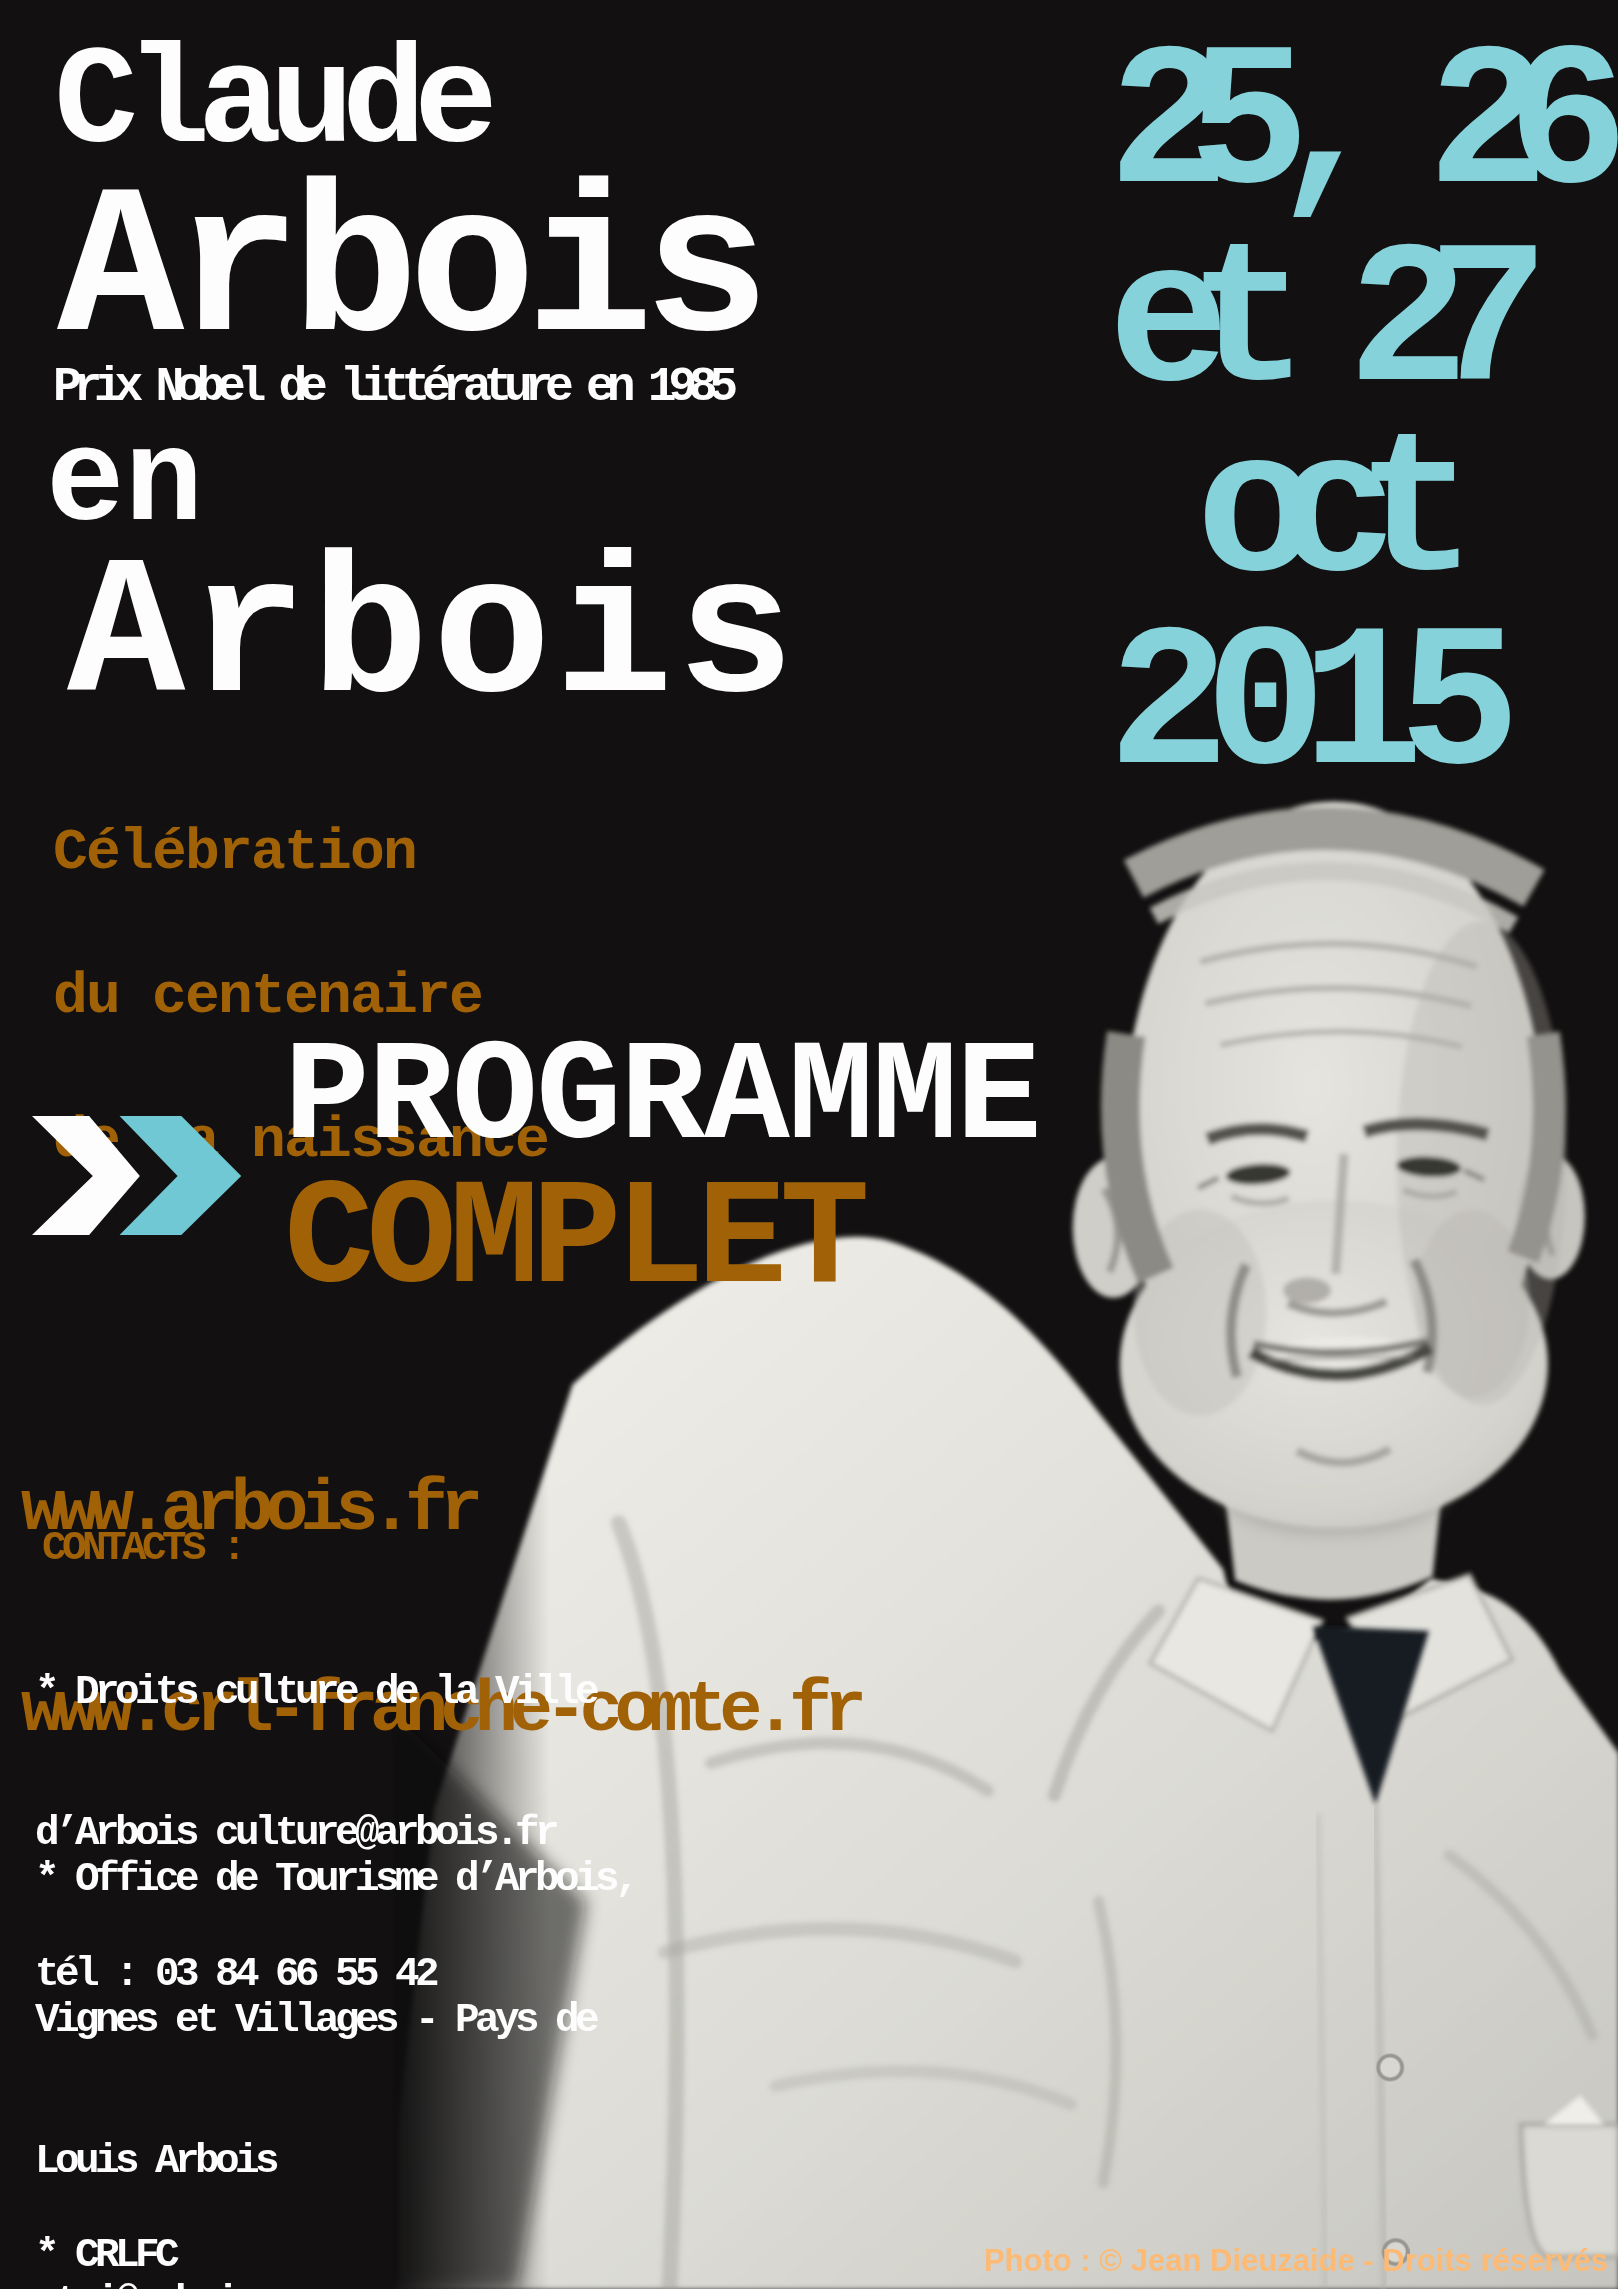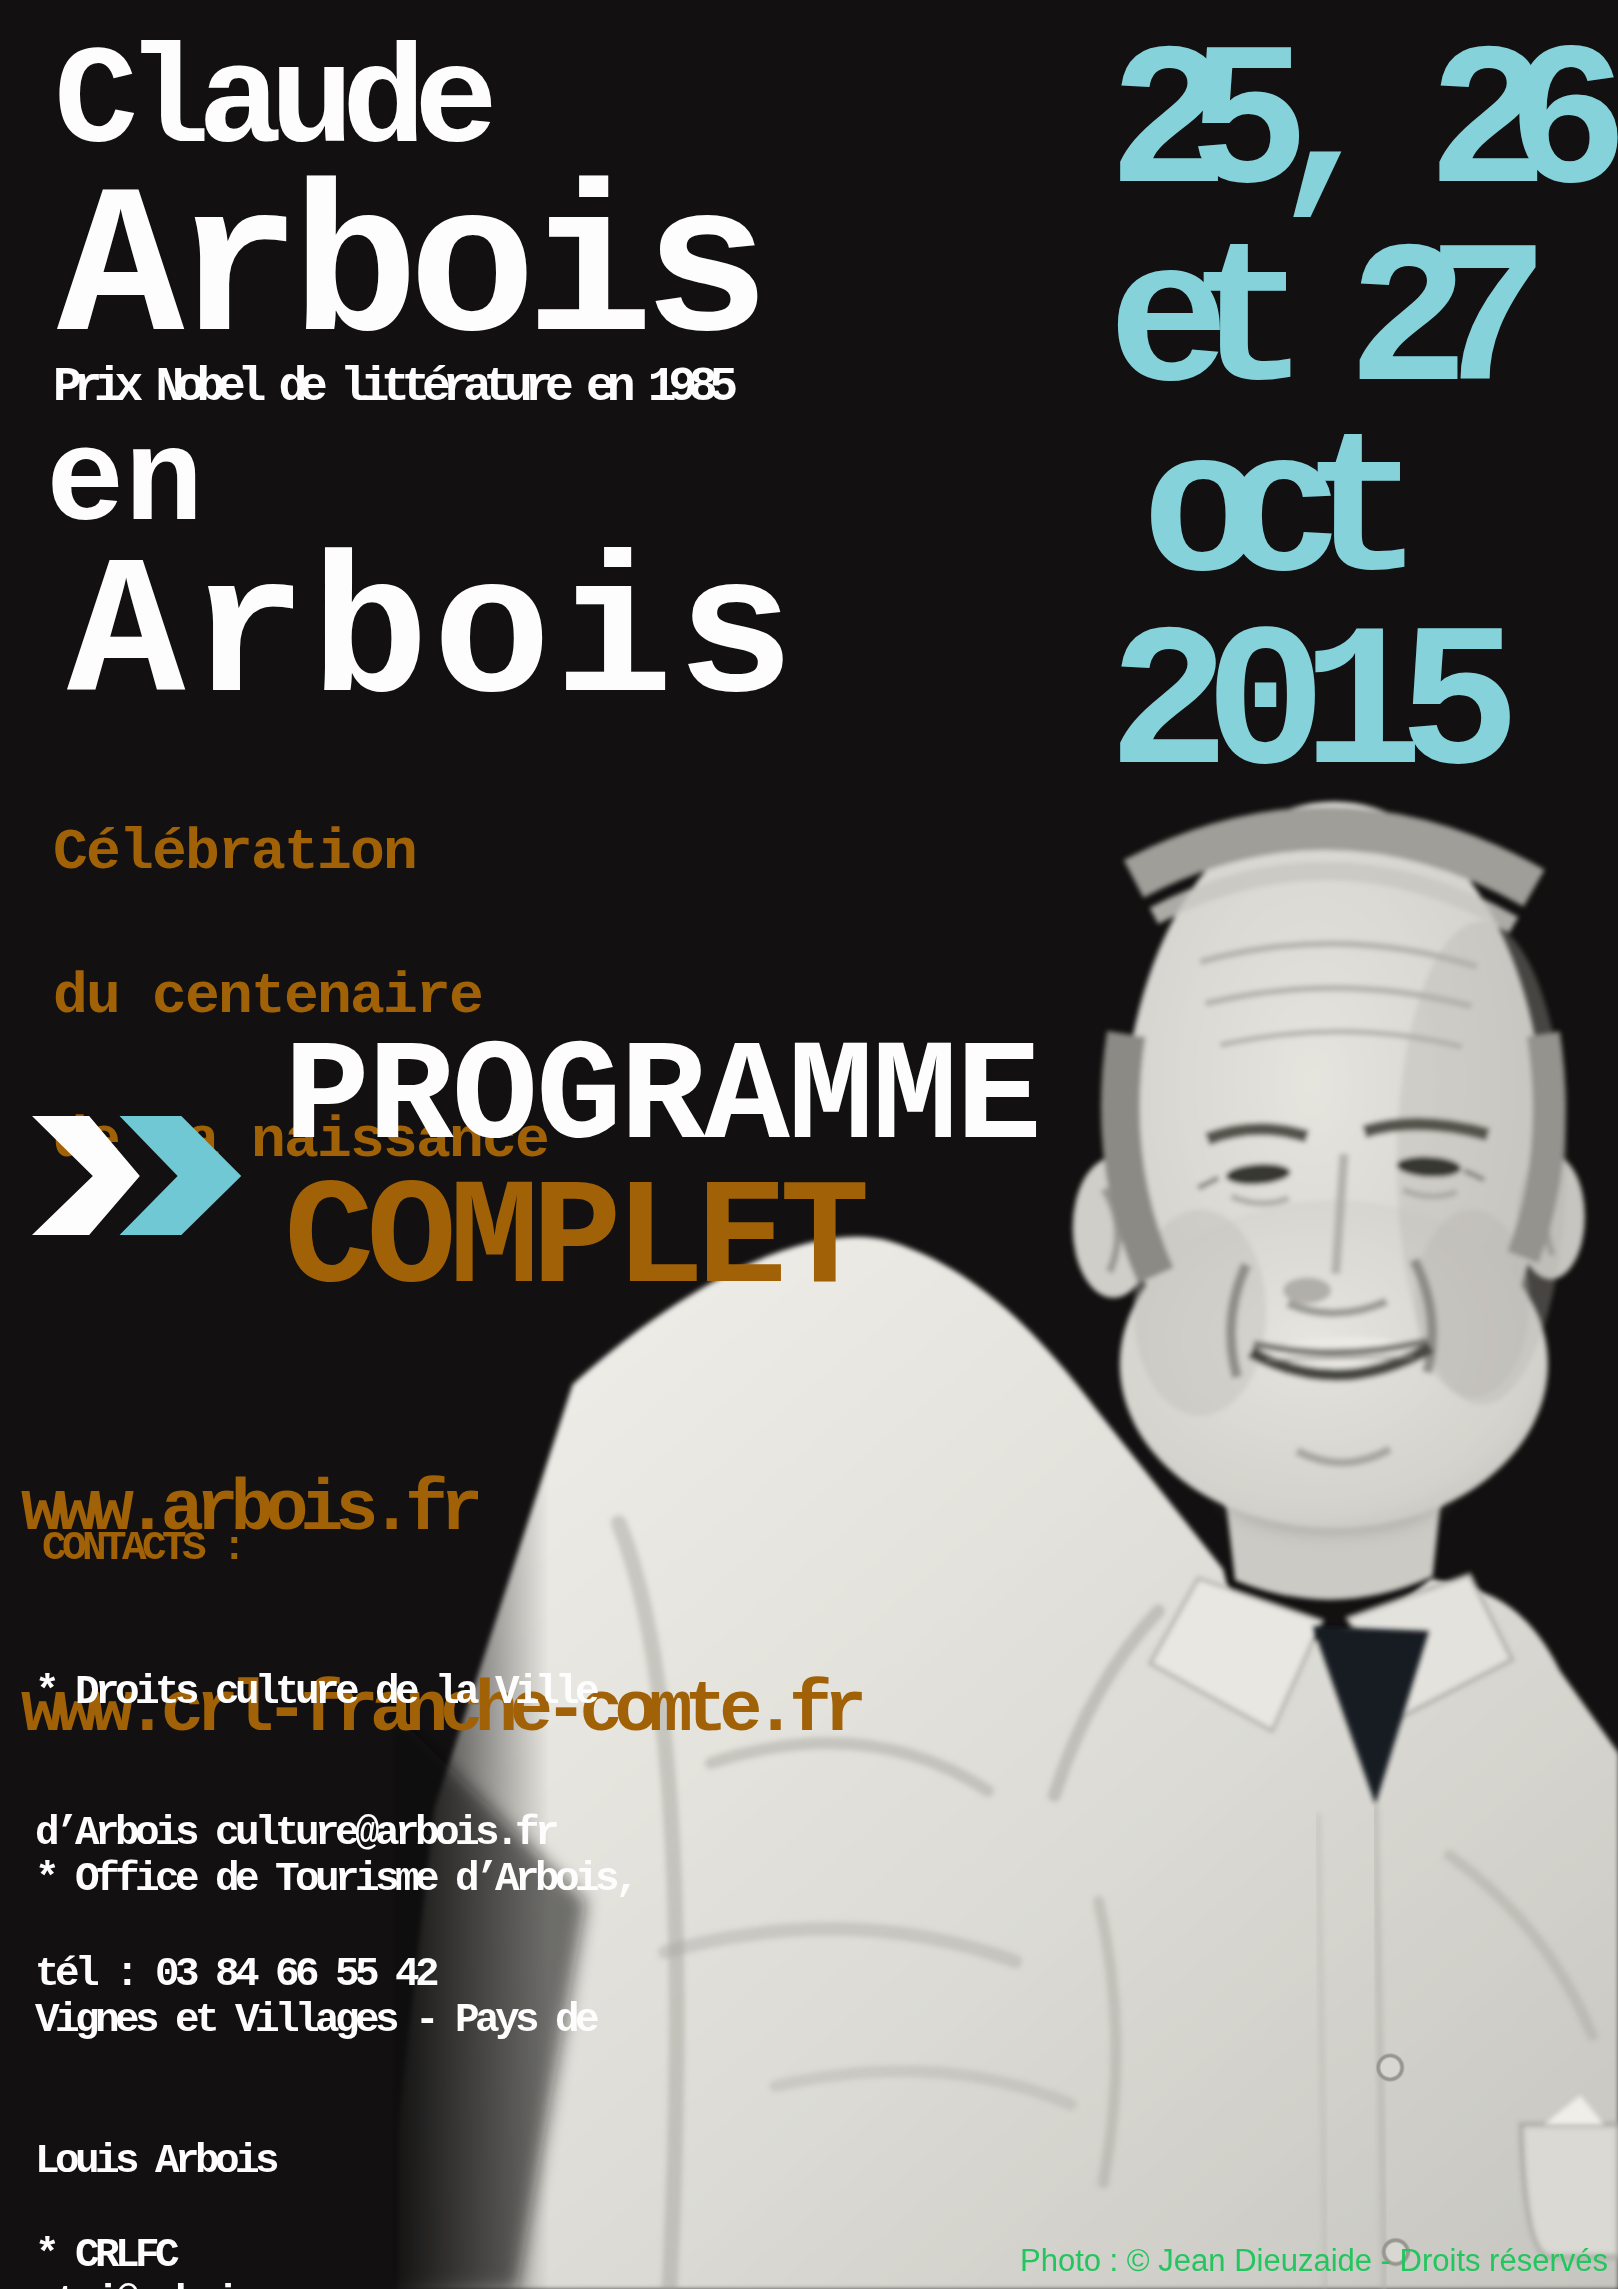--- a/index.html
+++ b/index.html
@@ -9,21 +9,21 @@
     font-family:"Liberation Mono", monospace;
   }
   .abs{position:absolute;white-space:pre;line-height:1;}
   .tw{font-family:"Liberation Mono", monospace;font-weight:700;}
   .white{color:#fdfdfd;}
   .teal{color:#a16207;}
   .teal-lt{color:#85d2db;}
   .multiline div{white-space:pre;}
   #photo-credit{
     font-family:"Liberation Sans", sans-serif;
-    font-weight:400;color:#22c55e;
+    font-weight:700;color:#fdba74;
   }
 </style>
 </head>
 <body>
 
 <svg class="abs" role="img" style="left:388px;top:517px;" width="1231" height="1773" viewBox="0 0 1334 1921">
   <defs>
     <linearGradient id="shirtg" x1="0" y1="0" x2="1" y2="1">
       <stop offset="0" stop-color="#f1f0eb"></stop>
       <stop offset="0.55" stop-color="#dddcd6"></stop>
@@ -144,21 +144,21 @@
 <div class="abs tw white" style="left:67px;top:539px;font-size:197px;letter-spacing:3.7px;">Arbois</div>
 
 <div class="abs tw teal multiline" style="left:53px;top:733px;font-size:58px;line-height:48px;letter-spacing:-1.8px;">
   <div>Célébration</div>
   <div>du centenaire</div>
   <div>de sa naissance</div>
 </div>
 
 <div class="abs tw teal-lt" style="left:1108px;top:26px;font-size:203px;letter-spacing:-42px;">25, 26</div>
 <div class="abs tw teal-lt" style="left:1108px;top:224px;font-size:203px;letter-spacing:-42px;">et 27</div>
-<div class="abs tw teal-lt" style="left:1142px;top:414px;font-size:203px;letter-spacing:-42px;">oct</div>
+<div class="abs tw teal-lt" style="left:1196px;top:414px;font-size:203px;letter-spacing:-42px;">oct</div>
 <div class="abs tw teal-lt" style="left:1108px;top:607px;font-size:203px;letter-spacing:-25px;">2015</div>
 
 <svg class="abs" style="left:32px;top:1115px;" width="212" height="121" viewBox="0 0 230 131">
   <polygon points="0,1 62,1 117,66 62,130 0,130 66,66" fill="#fdfdfd"></polygon>
   <polygon points="95,1 162,1 227,66 162,130 95,130 158,66" fill="#6fc8d3"></polygon>
 </svg>
 
 <div class="abs tw white" style="left:284px;top:1028px;font-size:143px;letter-spacing:-1.8px;">PROGRAMME</div>
 
 <div class="abs tw teal" style="left:284px;top:1166px;font-size:150px;letter-spacing:-7.4px;">COMPLET</div>

